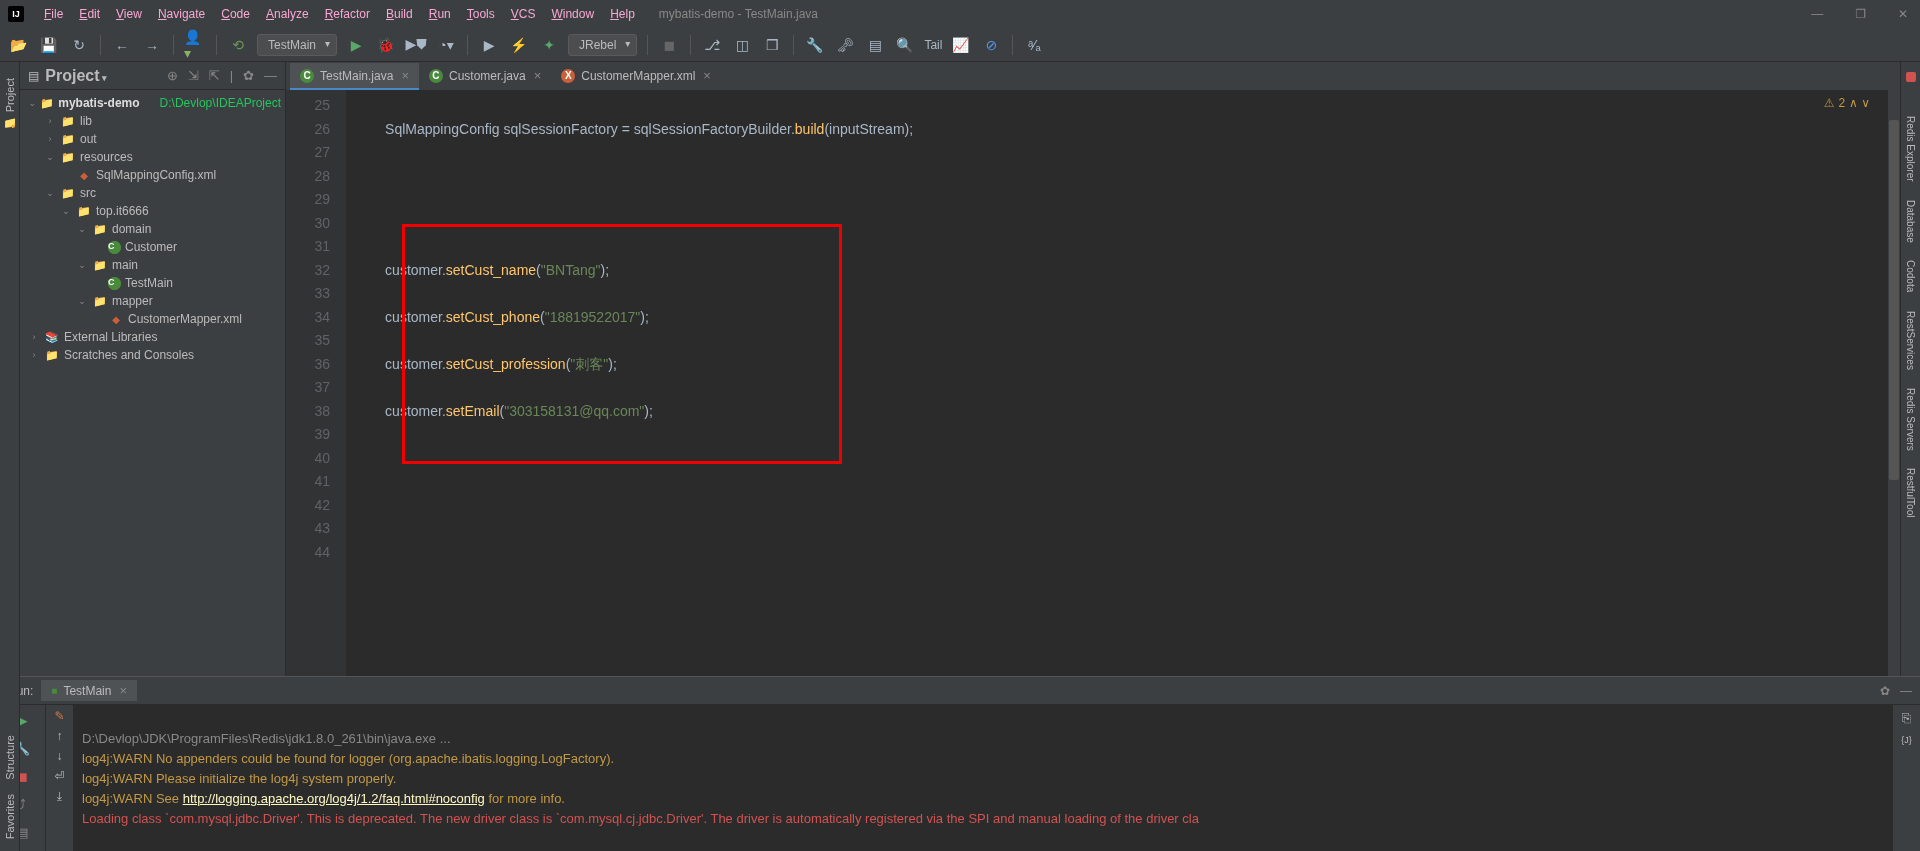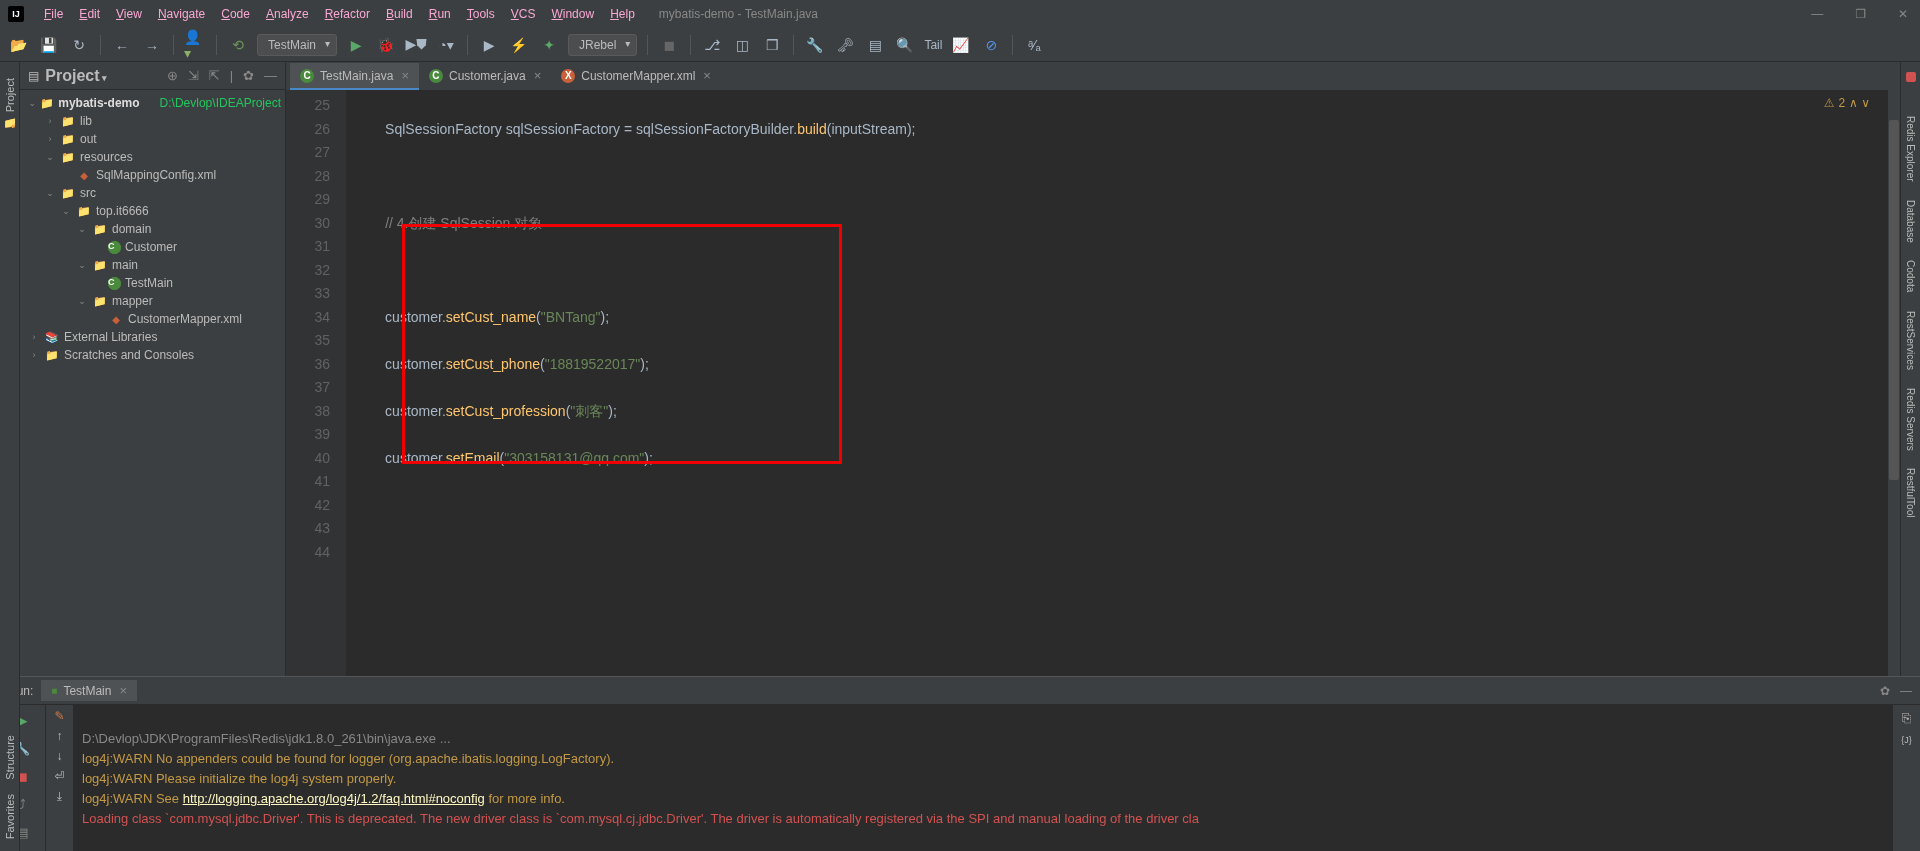--- a/index.html
+++ b/index.html
@@ -275,23 +275,22 @@
           <div>37</div>
           <div>38</div>
           <div>39</div>
           <div>40</div>
           <div>41</div>
           <div>42</div>
           <div>43</div>
           <div>44</div>
         </div>
       <div class="code">
-<div class="code-line"><span>        SqlSessionFactory sqlSessionFactory = sqlSessionFactoryBuilder.</span><span class="m">build</span><span>(inputStream);</span></div>
+<div class="code-line"><span>        SqlMappingConfig sqlSessionFactory = sqlSessionFactoryBuilder.</span><span class="m">build</span><span>(inputStream);</span></div>
 <div class="code-line"></div>
-<div class="code-line">        <span class="c">// 4.创建 SqlSession 对象</span></div>
 <div class="code-line"></div>
 <div class="code-line"><span>        customer.</span><span class="m">setCust_name</span>(<span class="s">"BNTang"</span><span>);</span></div>
 <div class="code-line"><span>        customer.</span><span class="m">setCust_phone</span>(<span class="s">"18819522017"</span><span>);</span></div>
 <div class="code-line"><span>        customer.</span><span class="m">setCust_profession</span>(<span class="s">"刺客"</span><span>);</span></div>
 <div class="code-line"><span>        customer.</span><span class="m">setEmail</span>(<span class="s">"303158131@qq.com"</span><span>);</span></div>
 <div class="code-line"></div>
 
 
 
 

